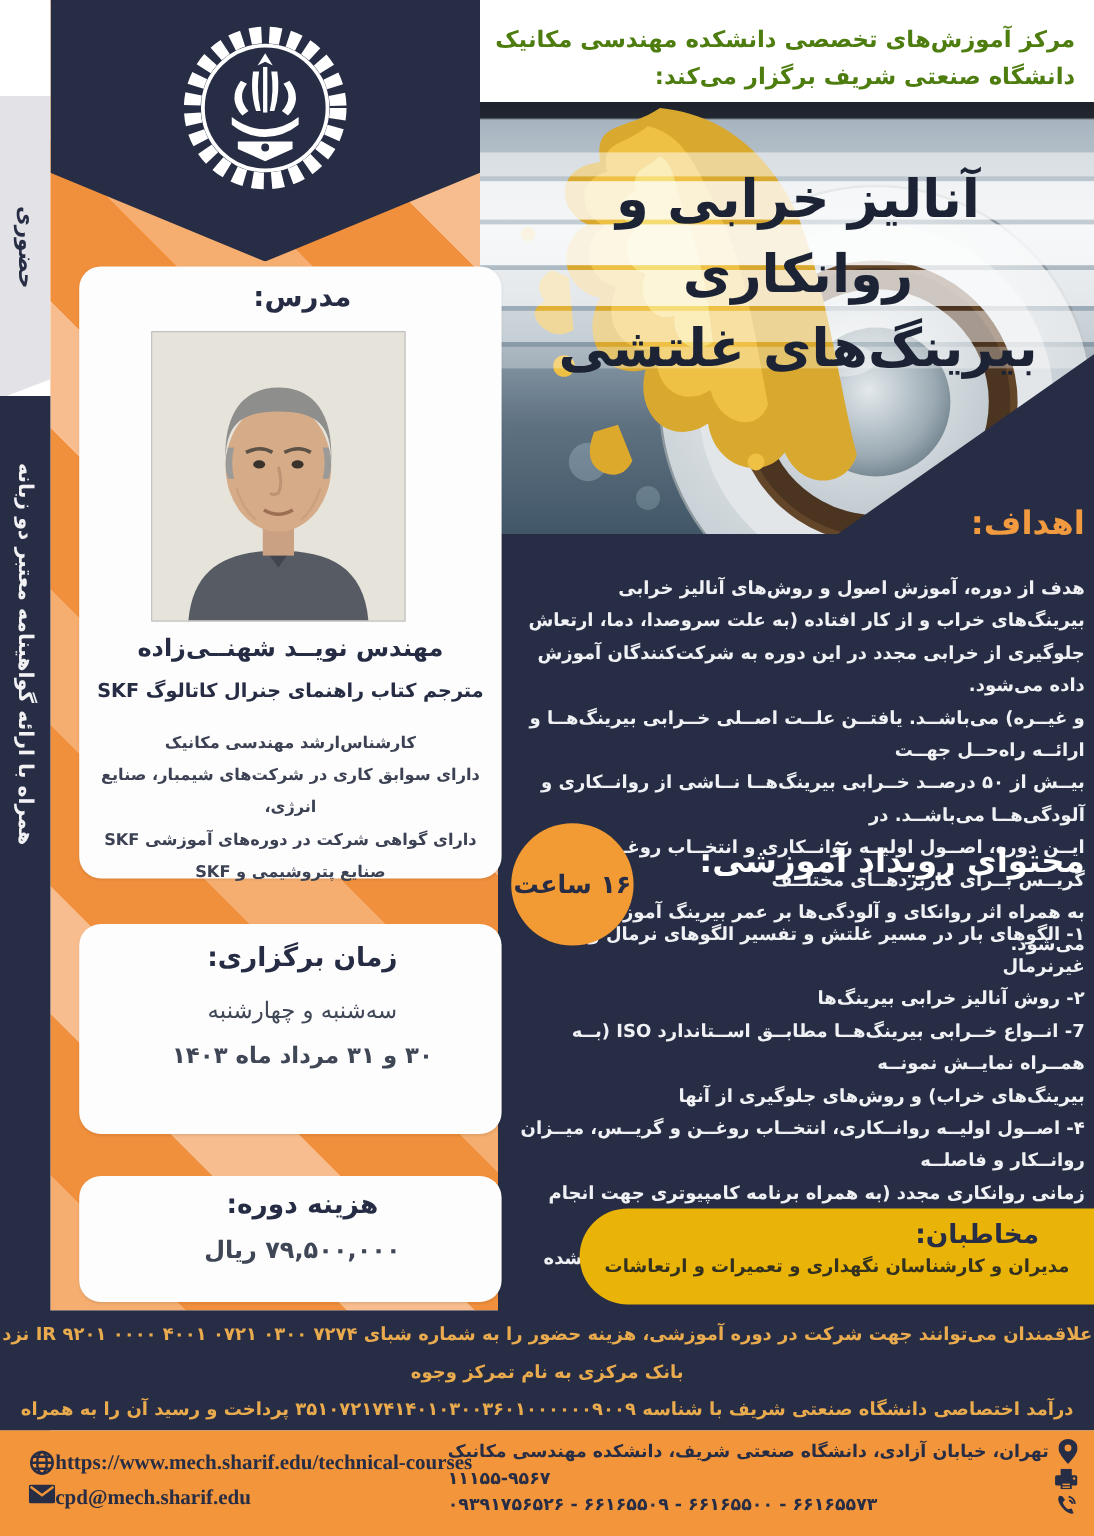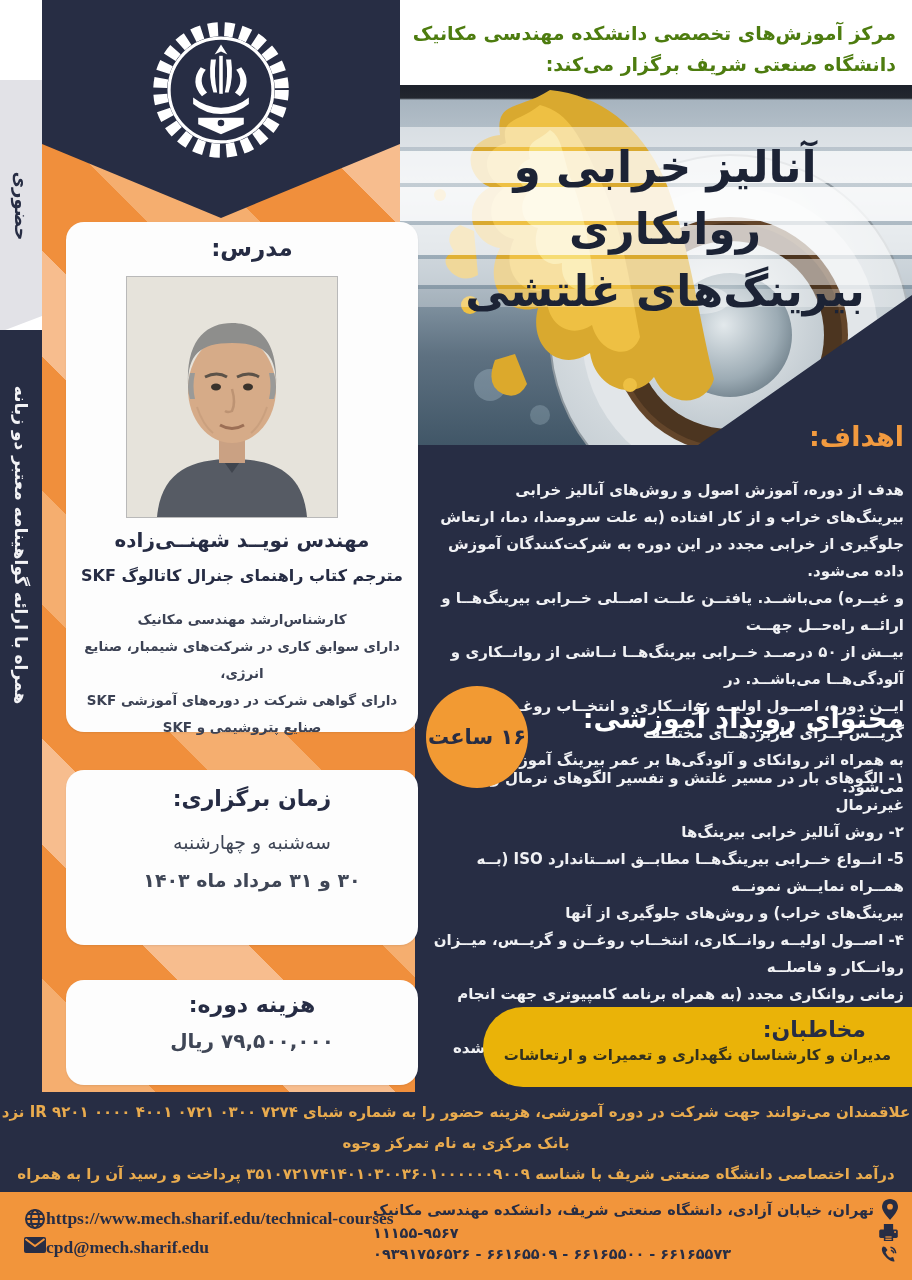--- a/index.html
+++ b/index.html
@@ -211,21 +211,21 @@
       <div>جلوگیری از خرابی مجدد در این دوره به شرکت‌کنندگان آموزش داده می‌شود.</div>
       <div>و غیــره) می‌باشــد. یافتــن علــت اصــلی خــرابی بیرینگ‌هــا و ارائــه راه‌حــل جهــت</div>
       <div>بیــش از ۵۰ درصــد خــرابی بیرینگ‌هــا نــاشی از روانــکاری و آلودگی‌هــا می‌باشــد. در</div>
       <div>ایــن دوره، اصــول اولیــه روانــکاری و انتخــاب روغــن و گریــس بــرای کاربردهــای مختلــف</div>
       <div>به همراه اثر روانکای و آلودگی‌ها بر عمر بیرینگ آموزش داده می‌شود.</div>
     </div>
     <div class="cont-head">محتوای رویداد آموزشی:</div>
     <div class="cont-body">
       <div>۱- الگوهای بار در مسیر غلتش و تفسیر الگوهای نرمال و غیرنرمال</div>
       <div>۲-  روش آنالیز خرابی بیرینگ‌ها</div>
-      <div>5- انــواع خــرابی بیرینگ‌هــا مطابــق اســتاندارد ISO (بــه همــراه نمایــش نمونــه</div>
+      <div>7- انــواع خــرابی بیرینگ‌هــا مطابــق اســتاندارد ISO (بــه همــراه نمایــش نمونــه</div>
       <div>بیرینگ‌های خراب) و روش‌های جلوگیری از آنها</div>
       <div>۴- اصــول اولیــه روانــکاری، انتخــاب روغــن و گریــس، میــزان روانــکار و فاصلــه</div>
       <div>زمانی روانکاری مجدد (به همراه برنامه کامپیوتری جهت انجام محاسبات)</div>
       <div>۵- عمر سرویس بیرینگ‌ها، محاسبه عمر L10 و عمر اصلاح‌شده</div>
     </div>
     <div class="pill">
       <div class="pill-head">مخاطبان:</div>
       <div class="pill-sub">مدیران و کارشناسان نگهداری و تعمیرات و ارتعاشات</div>
     </div>
   </div>

